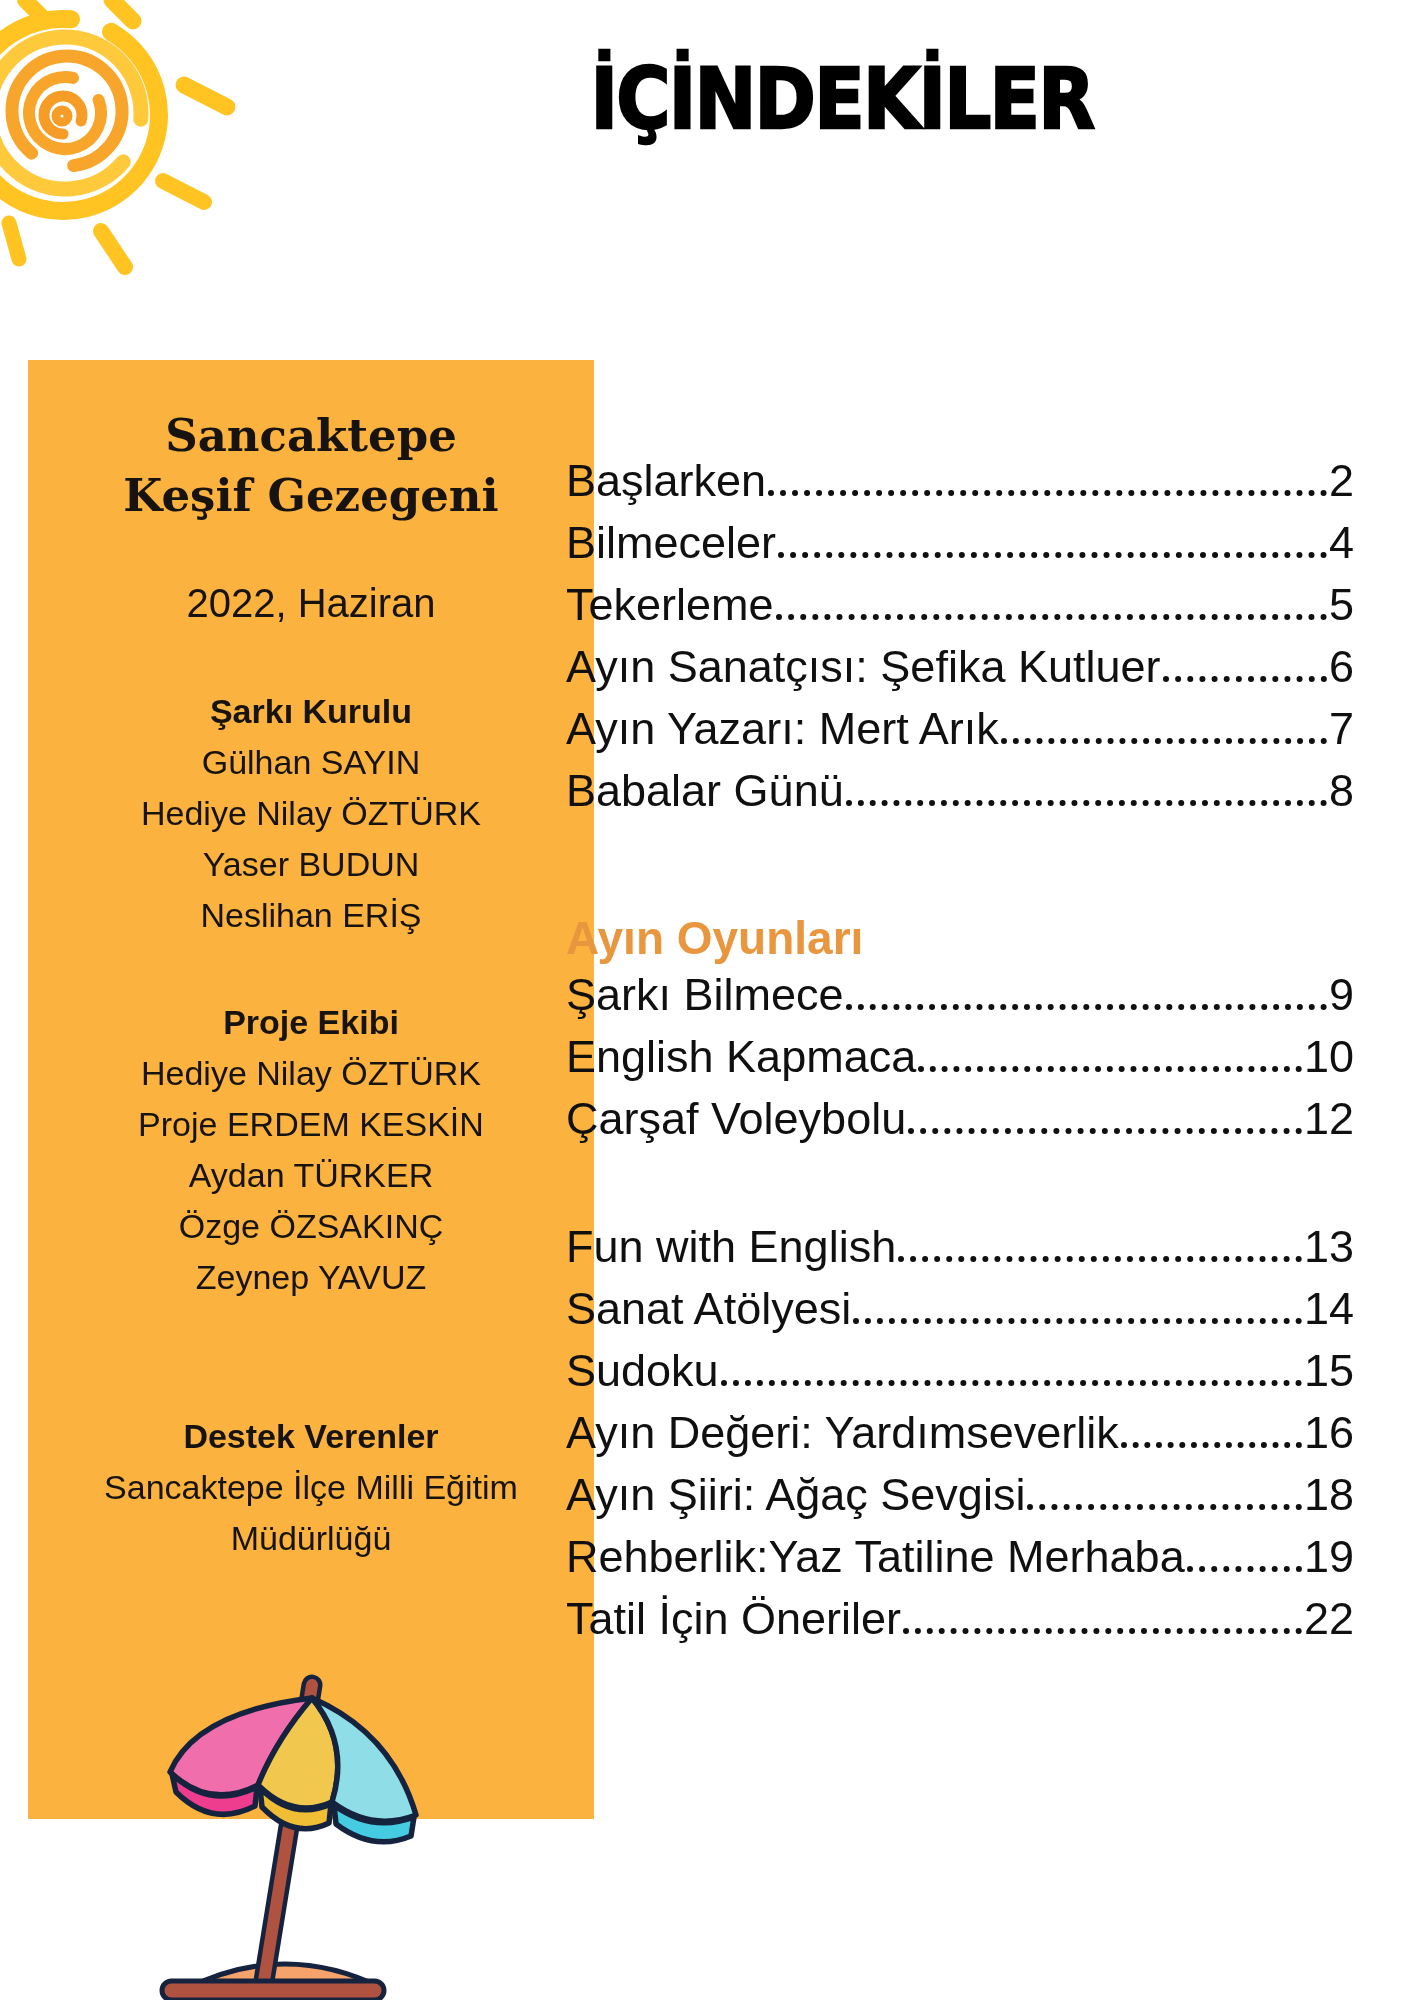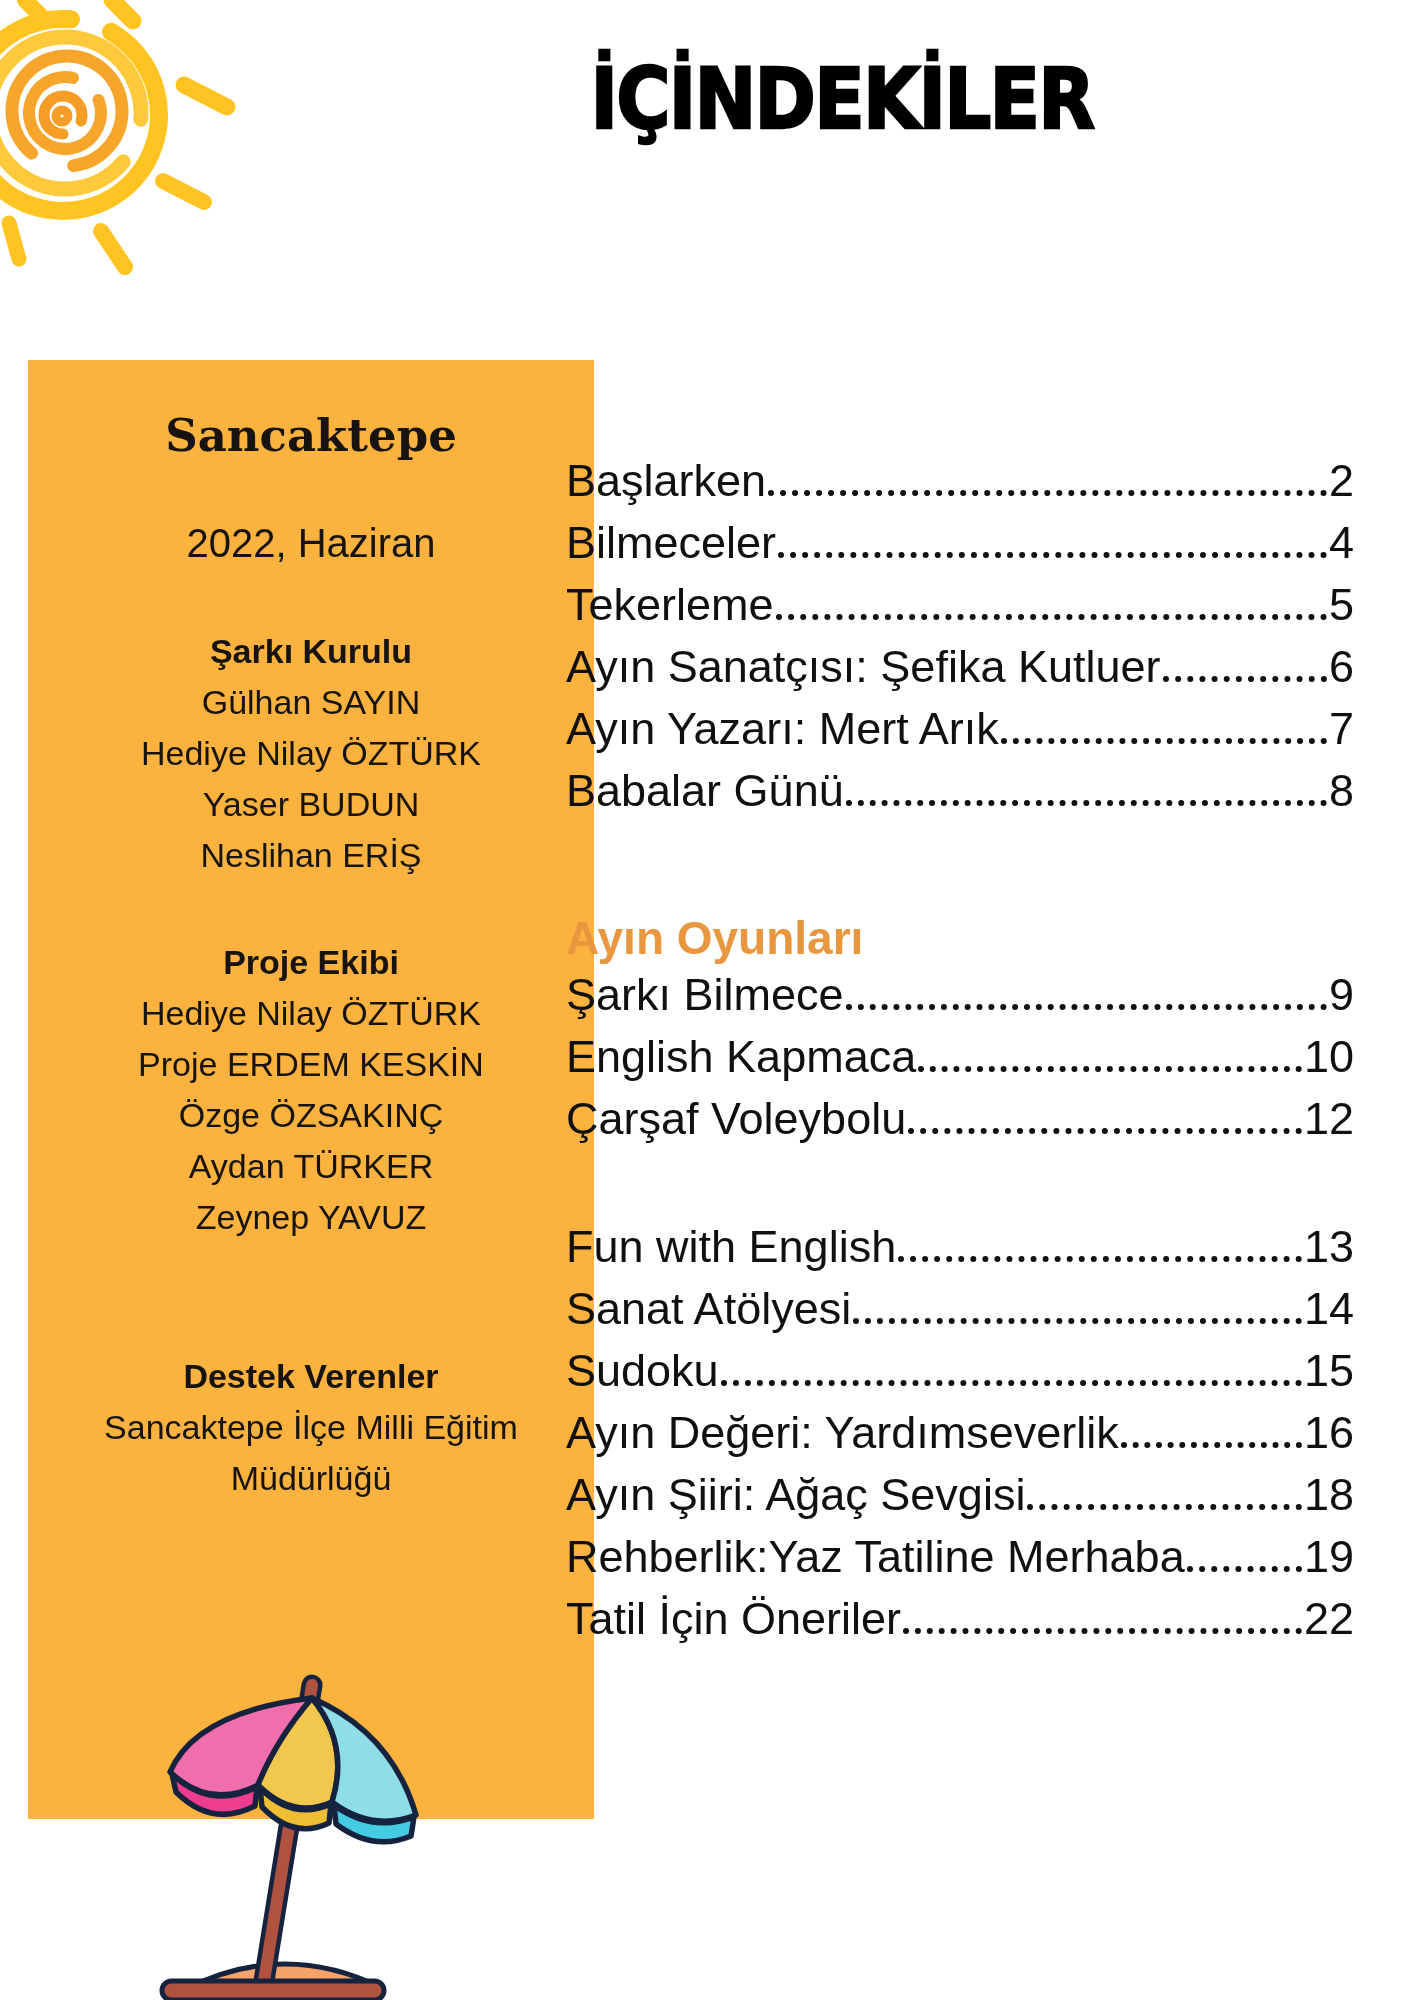--- a/index.html
+++ b/index.html
@@ -75,34 +75,35 @@
       <circle cx="78" cy="130" r="19" stroke="#F59D27" stroke-width="11" stroke-dasharray="95 25" transform="rotate(90 78 130)"></circle>
       <circle cx="77" cy="131" r="6" stroke="#F59D27" stroke-width="9"></circle>
     </g>
   </svg>
 
   <h1 class="page-title">İÇİNDEKİLER</h1>
 
   <aside class="sidebar">
     <div class="sb-title">
       <div>Sancaktepe</div>
+      <div>Keşif Gezegeni</div>
     </div>
     <div class="sb-date">2022, Haziran</div>
 
     <div class="sb-heading mt-kurulu">Şarkı Kurulu</div>
     <div class="sb-line">Gülhan SAYIN</div>
     <div class="sb-line">Hediye Nilay ÖZTÜRK</div>
     <div class="sb-line">Yaser BUDUN</div>
     <div class="sb-line">Neslihan ERİŞ</div>
 
     <div class="sb-heading mt-proje">Proje Ekibi</div>
     <div class="sb-line">Hediye Nilay ÖZTÜRK</div>
     <div class="sb-line">Proje ERDEM KESKİN</div>
+    <div class="sb-line">Aydan TÜRKER</div>
     <div class="sb-line">Özge ÖZSAKINÇ</div>
-    <div class="sb-line">Aydan TÜRKER</div>
     <div class="sb-line">Zeynep YAVUZ</div>
 
     <div class="sb-heading mt-destek">Destek Verenler</div>
     <div class="sb-line sb-wrap">Sancaktepe İlçe Milli Eğitim Müdürlüğü</div>
   </aside>
 
   <svg class="umbrella" viewBox="0 0 340 370" aria-hidden="true">
 
     <path d="M88 348 Q185 300 282 348 Q185 362 88 348 Z" fill="#F5A36B" stroke="#16233E" stroke-width="5" stroke-linejoin="round"></path>
 

